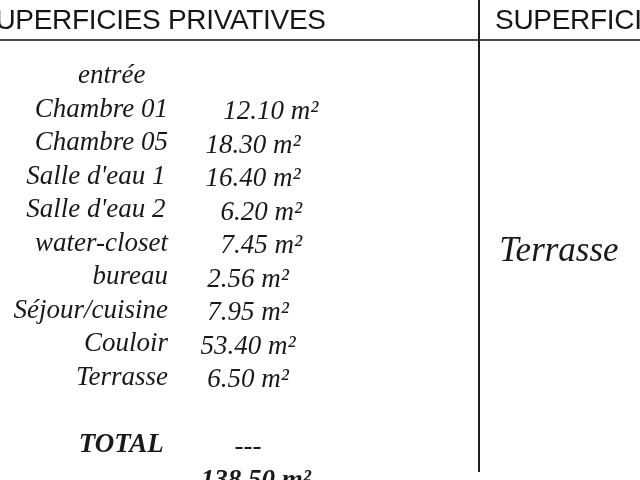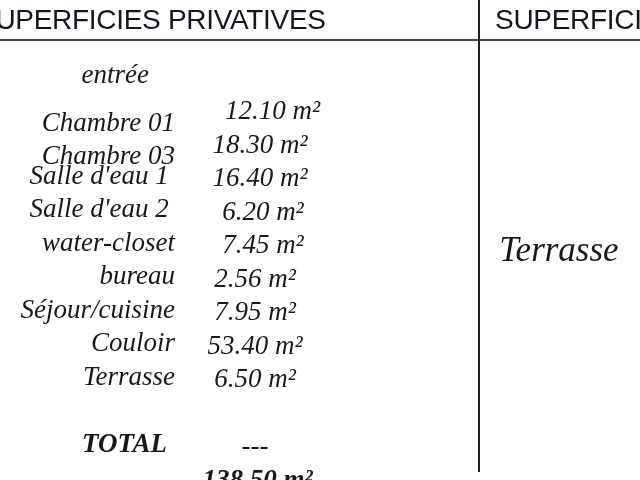--- a/index.html
+++ b/index.html
@@ -41,28 +41,27 @@
     width: 340px;
   }
   .lrow {
     display: flex;
     height: 33.5px;
     line-height: 33.5px;
     font-style: italic;
     font-size: 27px;
     color: #191919;
     white-space: nowrap;
-    padding-left: 7px;
   }
   .lrow .name  { width: 168px; text-align: right; }
   .lrow .value { width: 160px; text-align: center; margin-top: 36px; }
   
   .lrow:nth-child(1)  .name { padding-right: 56px; }
   .lrow:nth-child(2)  .name,
-  .lrow:nth-child(3)  .name { padding-right: 5px; margin-top: 14px; }
+  .lrow:nth-child(3)  .name { padding-right: 5px; }
   .lrow:nth-child(4)  .name,
   .lrow:nth-child(5)  .name { padding-right: 17px; }
   .lrow:nth-child(12) { font-weight: bold; }
   .lrow:nth-child(12) .name  { padding-right: 28px; margin-left: 8px; }
   .lrow:nth-child(12) .value { transform: translateX(-10px); }
   .terrasse {
     position: absolute;
     top: 233px; left: 480px;
     width: 158px;
     text-align: center;
@@ -86,21 +85,21 @@
   <div class="surf-table">
     <div class="lrow">
       <span class="name">entrée</span>
       <span class="value">12.10 m²</span>
     </div>
     <div class="lrow">
       <span class="name">Chambre 01</span>
       <span class="value">18.30 m²</span>
     </div>
     <div class="lrow">
-      <span class="name">Chambre 03</span>
+      <span class="name">Chambre 05</span>
       <span class="value">16.40 m²</span>
     </div>
     <div class="lrow">
       <span class="name">Salle d'eau 1</span>
       <span class="value">6.20 m²</span>
     </div>
     <div class="lrow">
       <span class="name">Salle d'eau 2</span>
       <span class="value">7.45 m²</span>
     </div>

